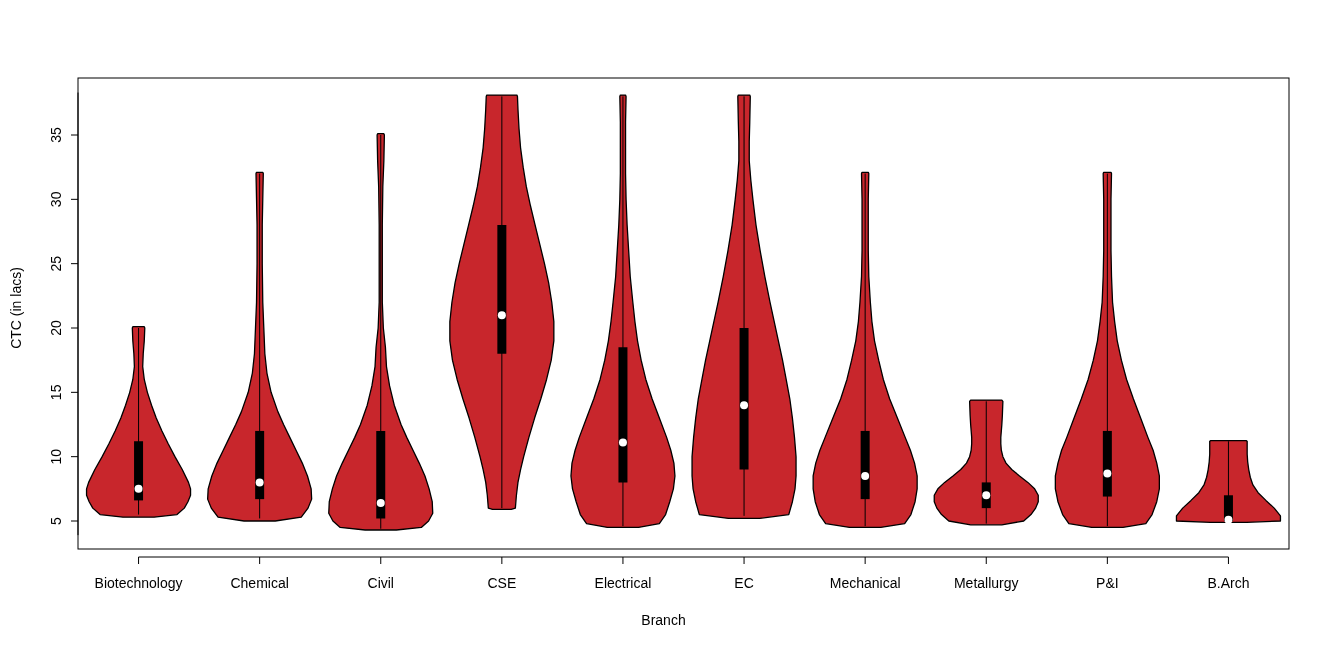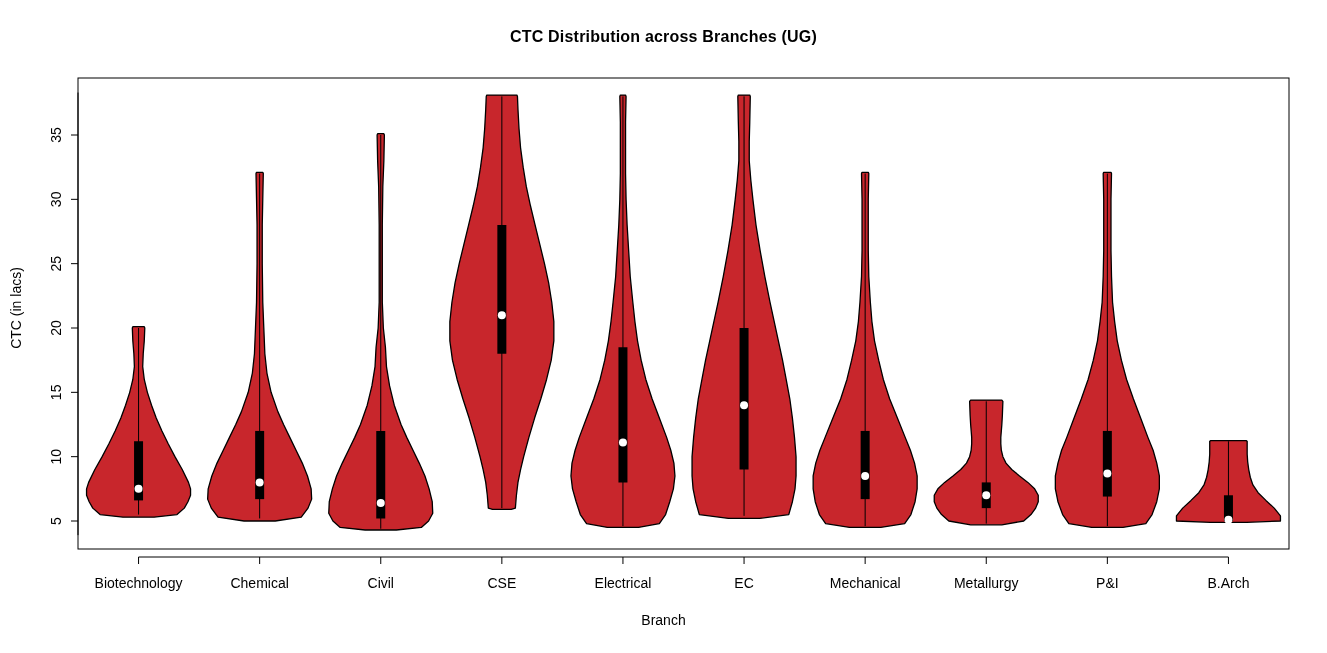--- a/index.html
+++ b/index.html
@@ -19,21 +19,20 @@
   svg{position:absolute;left:0;top:0;}
   .tick-text{font-family:"Liberation Sans",sans-serif;font-size:14px;fill:#000;}
   .xtick-text{font-family:"Liberation Sans",sans-serif;font-size:14px;fill:#000;text-anchor:middle;}
   .ytick-text{text-anchor:middle;}
 </style>
 </head>
 <body>
 
 <div id="stage">
 
-  <div id="plot-title">CTC Distribution across Branches (UG)</div>
   <div id="ylabel">CTC (in lacs)</div>
   <div id="xlabel">Branch</div>
 
   <svg id="chart-svg" width="1327" height="653">
     <g id="plot-frame-group">
       <rect id="plot-frame" x="78" y="78" width="1211" height="471" fill="none" stroke="#000" stroke-width="1"></rect>
     </g>
     <g id="y-axis-group">
         <line x1="78" y1="535.1533333333333" x2="78" y2="92.54000000000002" stroke="#000" stroke-width="1"></line>
         <line x1="71" y1="521" x2="78" y2="521" stroke="#000" stroke-width="1"></line>

